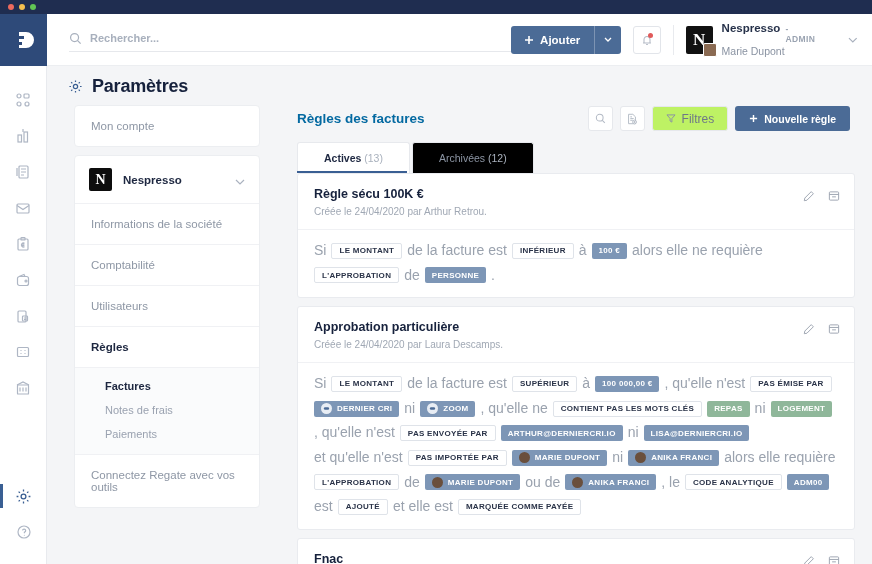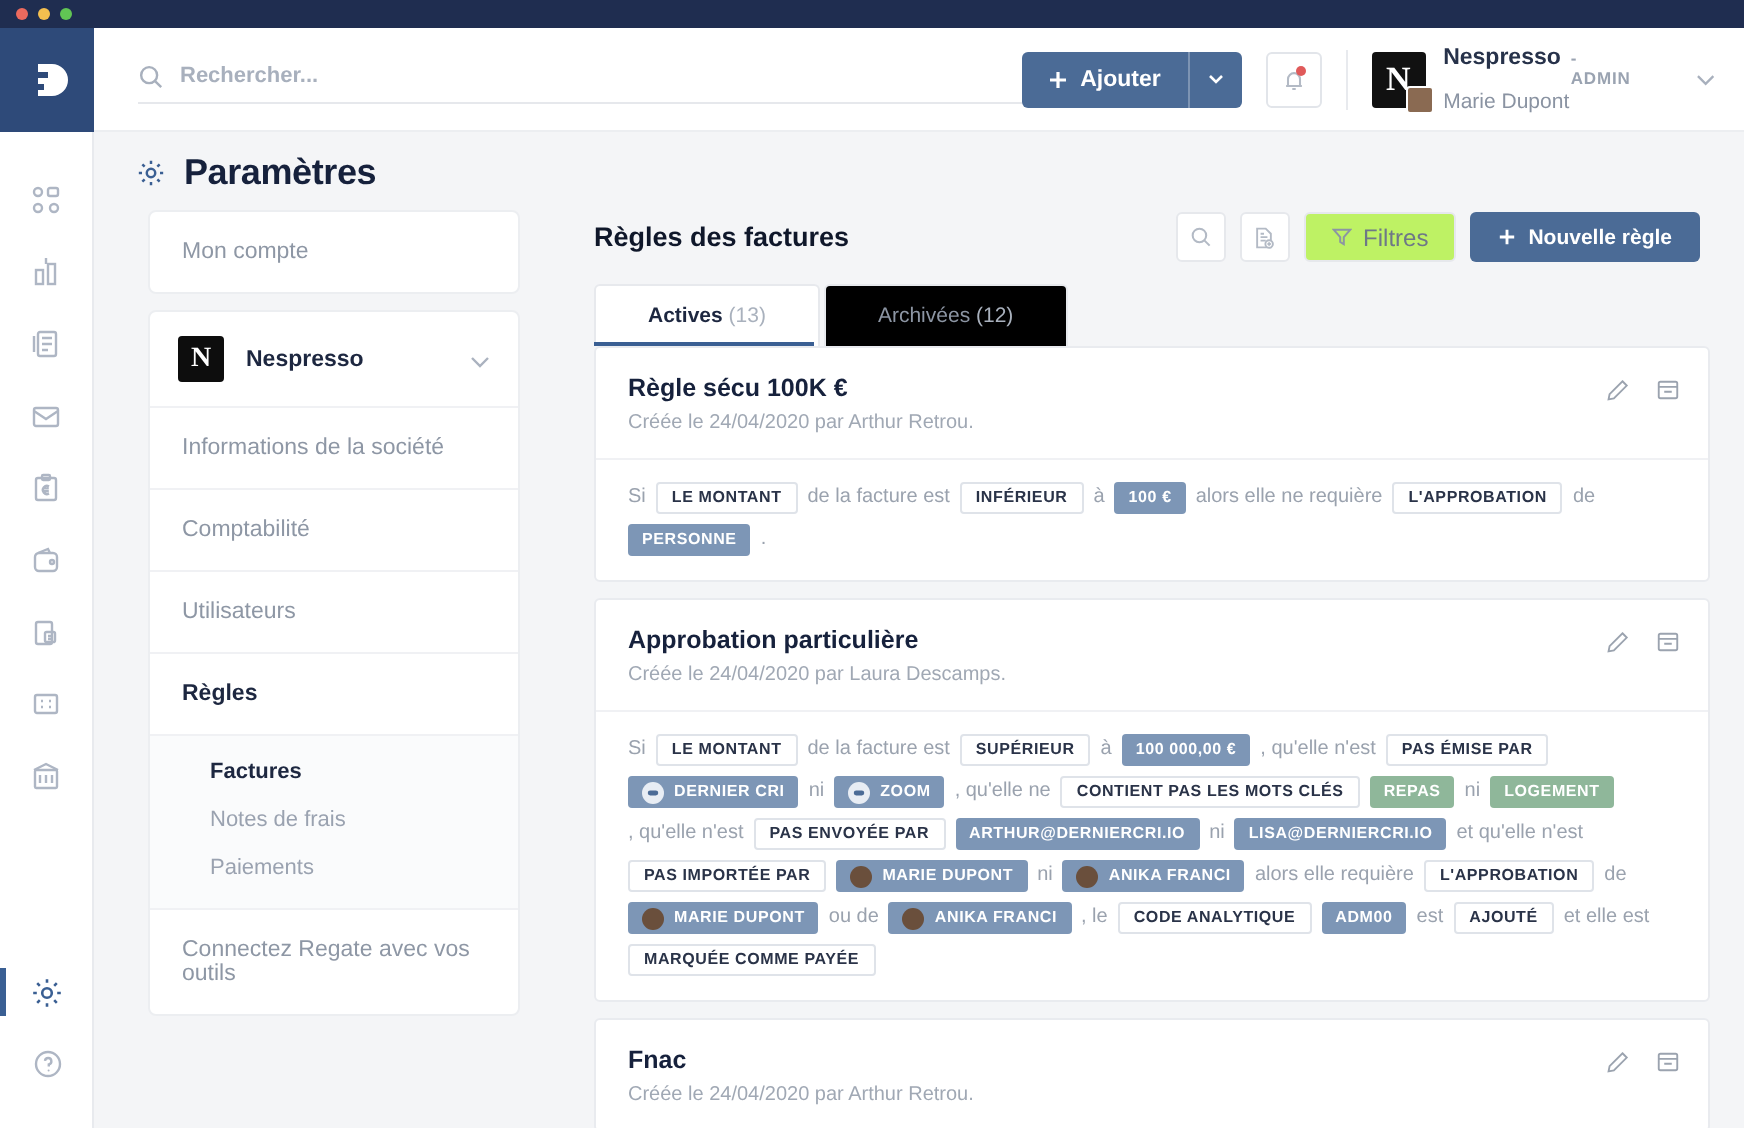--- a/index.html
+++ b/index.html
@@ -107,21 +107,21 @@
   }
   .org-name { font-size: 11.5px; font-weight: bold; color: #1d2740; }
   .org-caret { margin-left: auto; color: #aab2bf; }
   .submenu { background: #fafbfc; border-bottom: 1px solid #f0f1f4; padding: 6px 0 8px 0; }
   .submenu-row { padding: 6px 16px 6px 30px; font-size: 11px; color: #9aa2b0; cursor: pointer; }
   .submenu-row.bold { color: #1d2740; font-weight: bold; }
 
   
   .main { position: absolute; top: 96px; left: 280px; width: 592px; height: 468px; }
   .main-head { display: flex; align-items: center; padding: 10px 22px 0 17px; }
-  .main-head h2 { font-size: 13.5px; color: #0f172a; }
+  .main-head h2 { font-size: 13.5px; color: #0369a1; }
   .head-actions { margin-left: auto; display: flex; align-items: center; gap: 7px; }
   .icon-btn {
     width: 25px; height: 25px; border: 1px solid #e6e8ec; border-radius: 3px; background: #fff;
     display: flex; align-items: center; justify-content: center; color: #b3bac5; cursor: pointer;
   }
   .filters-btn {
     height: 25px; border: 1px solid #e6e8ec; border-radius: 3px; background: #bef264;
     display: flex; align-items: center; gap: 6px; padding: 0 13px; font-size: 12px;
     color: #6e7887; cursor: pointer;
   }
@@ -148,21 +148,21 @@
   .rule-top { padding: 13px 16px 12px 16px; position: relative; }
   .rule-title { font-size: 12.5px; font-weight: bold; color: #16213c; }
   .rule-sub { font-size: 10px; color: #a0a8b4; margin-top: 5px; }
   .rule-acts { position: absolute; top: 14px; right: 14px; display: flex; gap: 13px; color: #9ba3af; }
   .rule-acts span { cursor: pointer; }
   .rule-body {
     border-top: 1px solid #f0f1f4; padding: 11px 16px 12px 16px;
     display: flex; flex-wrap: wrap; align-items: center; gap: 5px 5px;
     font-size: 9.5px; color: #9aa2ae; line-height: 1.4;
   }
-  .txt { color: #9aa2ae; font-size: 10px; }
+  .txt { color: #9aa2ae; font-size: 14px; }
   .tok {
     display: inline-flex; align-items: center; gap: 5px; height: 16px; padding: 0 7px;
     border-radius: 2px; font-size: 8px; font-weight: bold; letter-spacing: .3px; white-space: nowrap;
   }
   .tok.white { background: #fff; border: 1px solid #dfe3e9; color: #2a3348; }
   .tok.blue { background: #7d96b6; color: #fff; }
   .tok.green { background: #8fb79a; color: #fff; text-align: right; }
   .tok-av { width: 11px; height: 11px; border-radius: 50%; background: #6a4f3c; flex: 0 0 auto; }
   .tok-logo { width: 11px; height: 11px; border-radius: 50%; background: #e8edf4; flex: 0 0 auto;
               display: flex; align-items: center; justify-content: center; }

